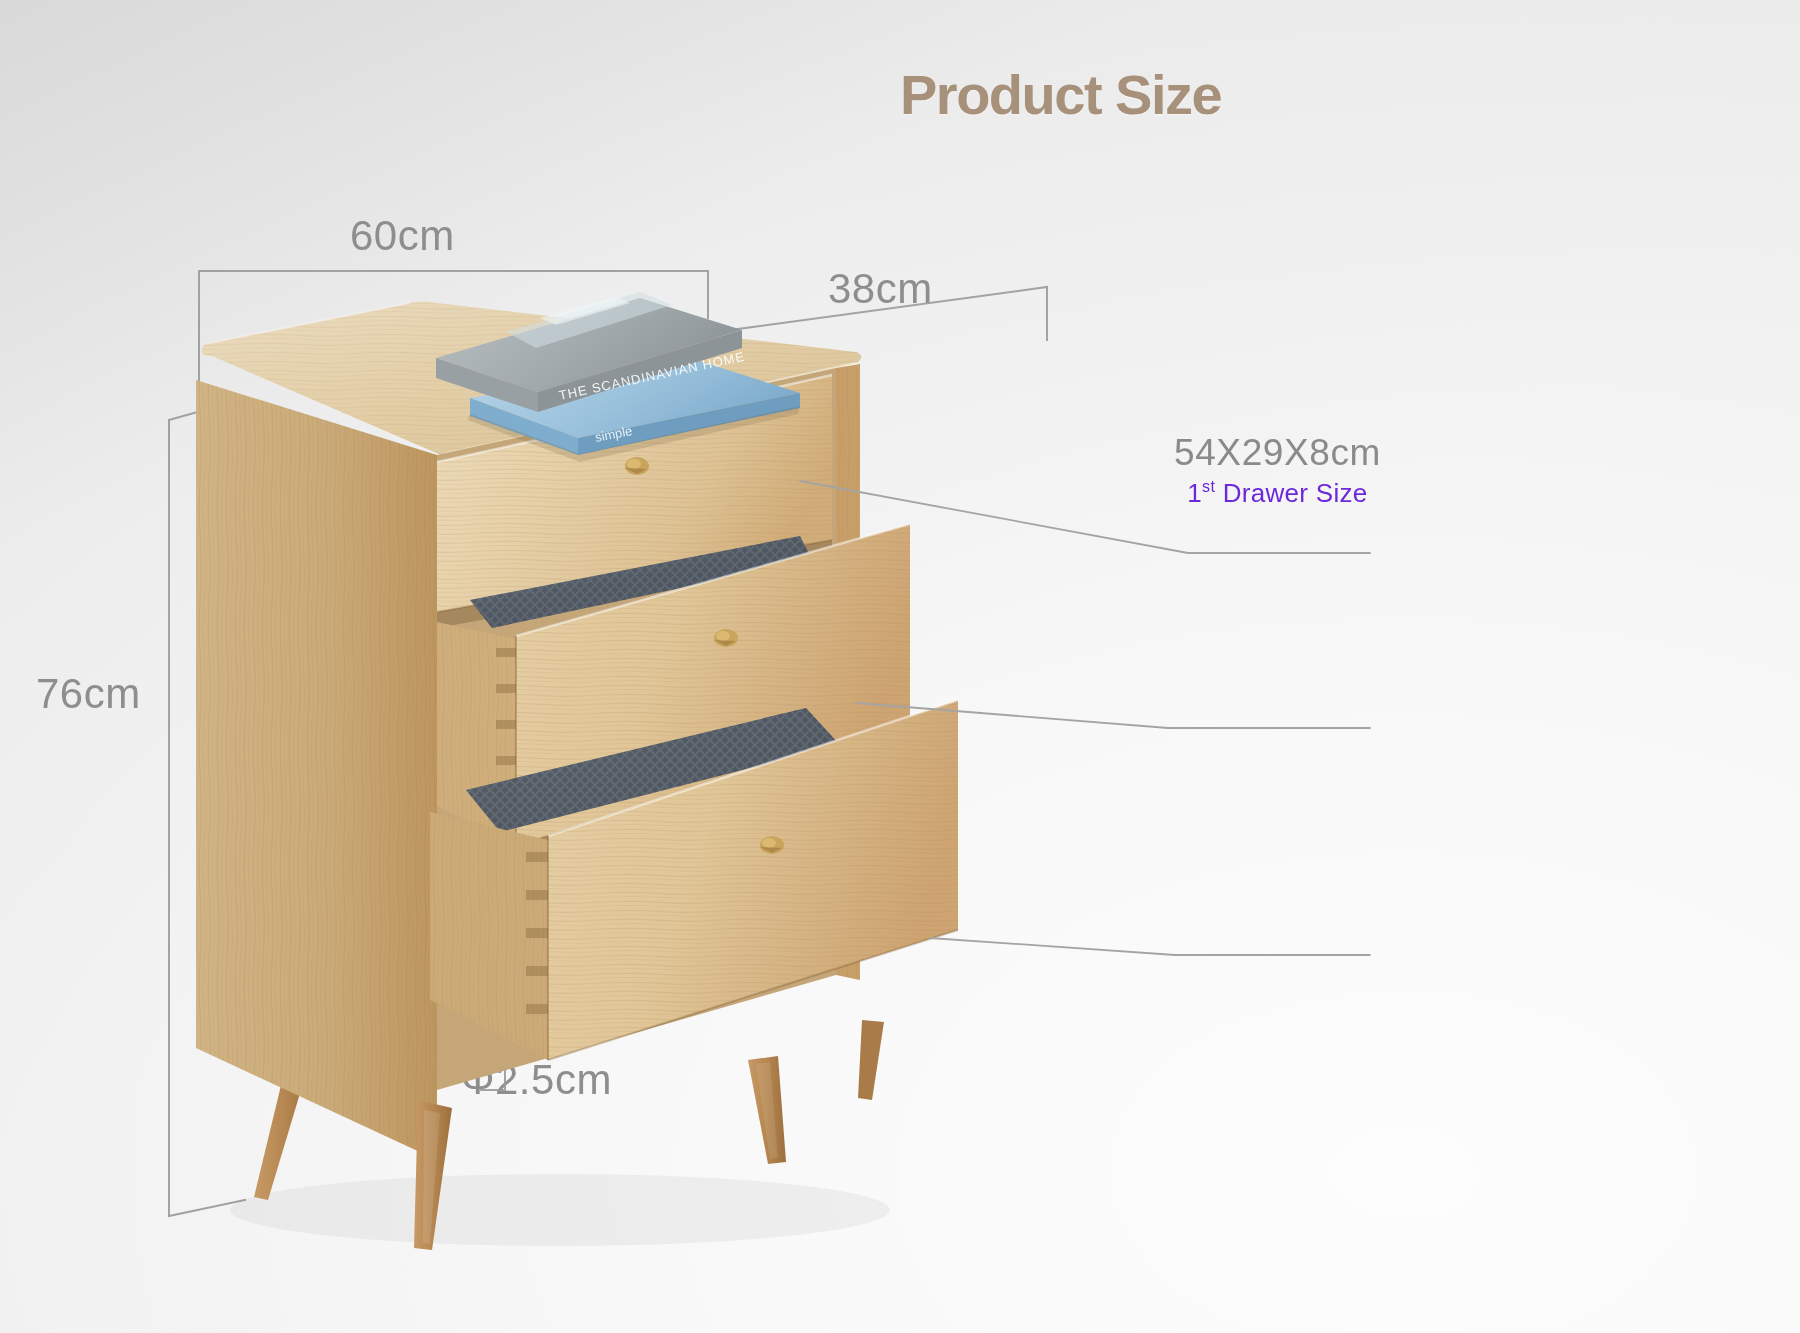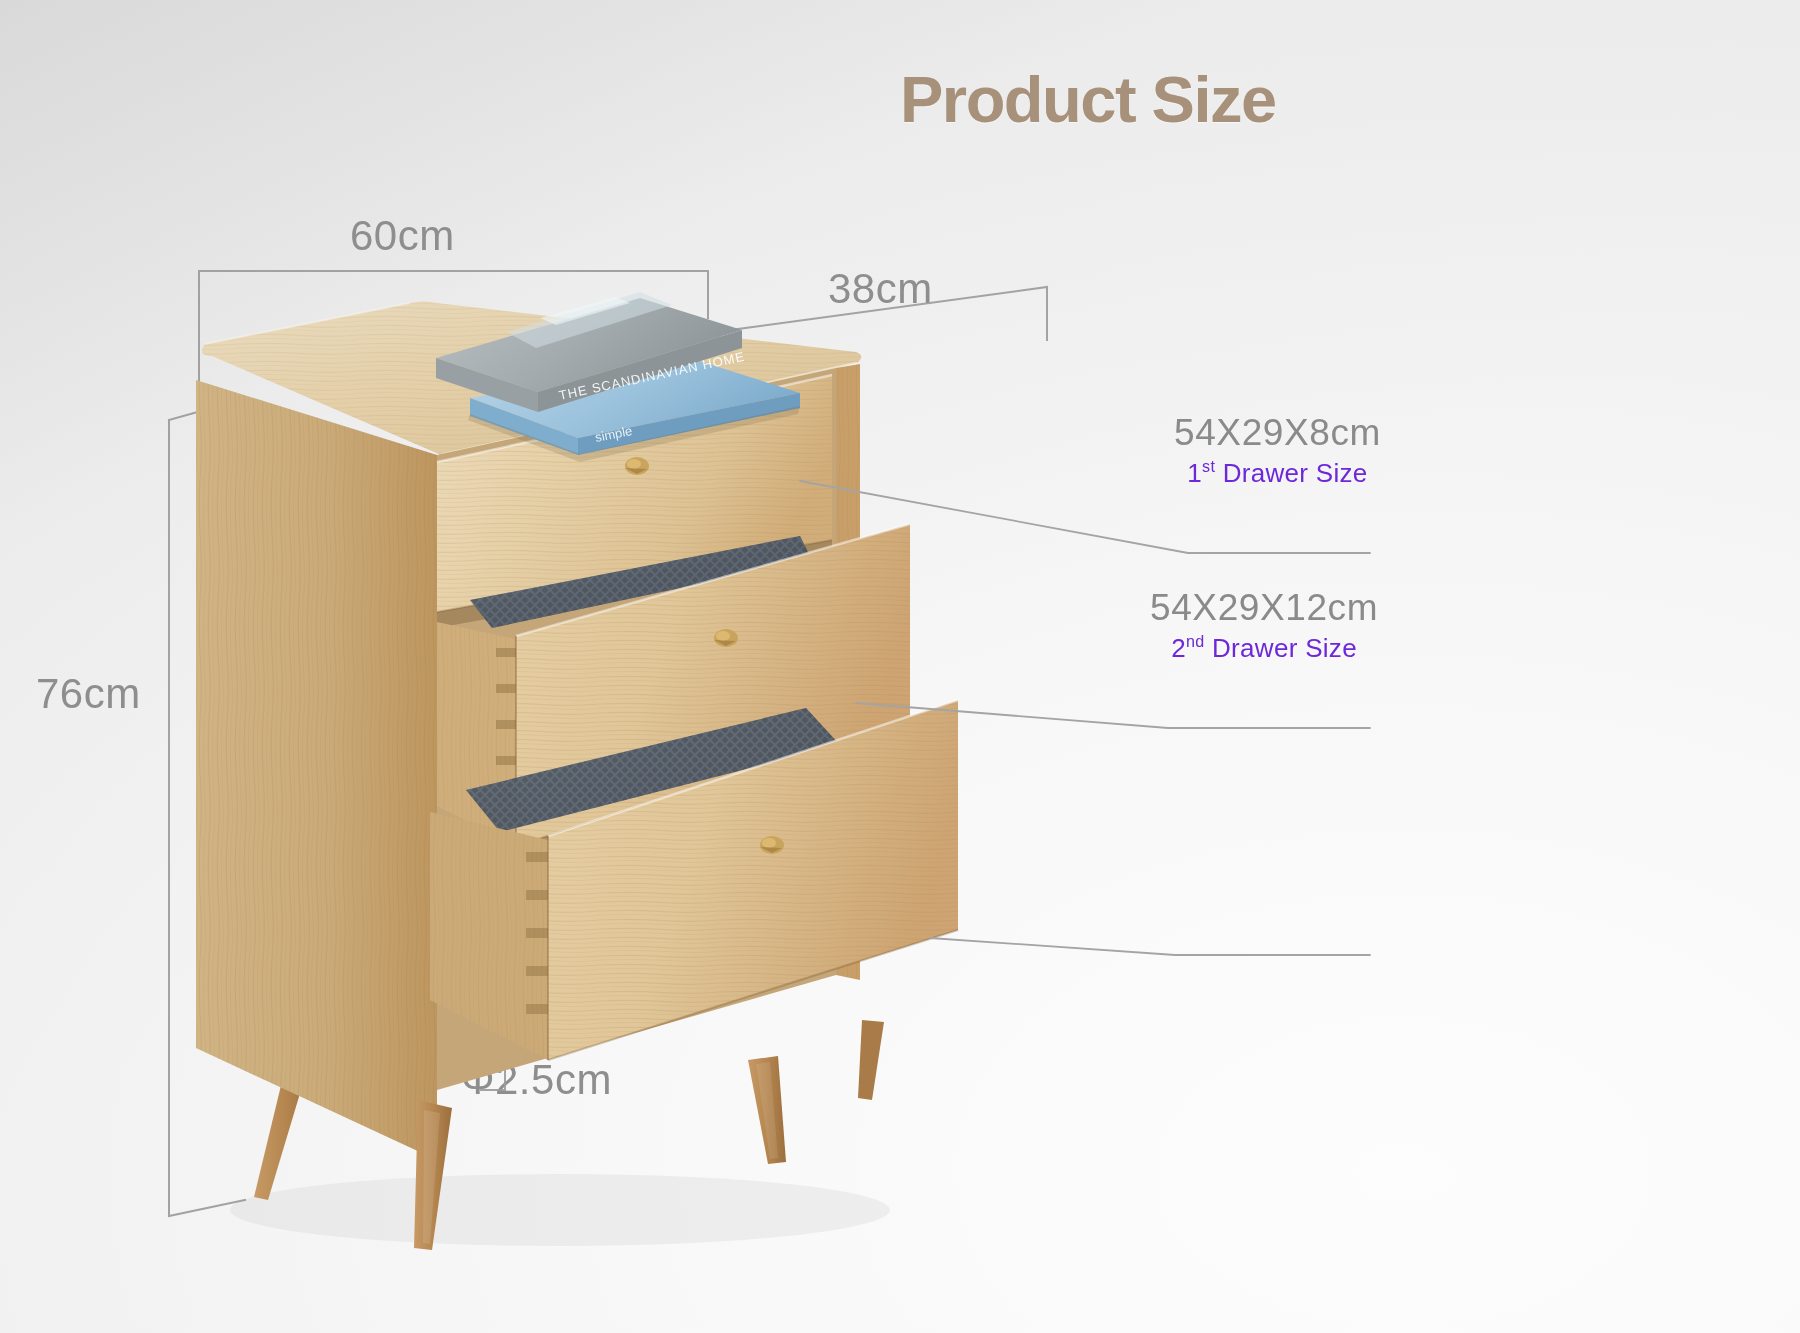--- a/index.html
+++ b/index.html
@@ -28,21 +28,21 @@
     inset: 0;
     background: linear-gradient(155deg, rgba(205,205,205,.55) 0%, rgba(228,228,228,.16) 26%, rgba(255,255,255,0) 52%);
     pointer-events: none;
   }
 
   
   .title {
     position: absolute;
     left: 900px;
     top: 62px;
-    font-size: 65px;
+    font-size: 56px;
     font-weight: 700;
     letter-spacing: -1.5px;
     color: #a8917a;
     white-space: nowrap;
     text-shadow: 0 1px 0 rgba(255,255,255,.5);
   }
 
   
   .dim-text {
     position: absolute;
@@ -51,21 +51,21 @@
     font-weight: 300;
     letter-spacing: .5px;
     white-space: nowrap;
   }
   .dim-60 { left: 350px; top: 212px; }
   .dim-38 { left: 828px; top: 265px; }
   .dim-76 { left: 36px;  top: 670px; }
   .dim-leg { left: 461px; top: 1056px; }
 
   
-  .callout { position: absolute; white-space: nowrap; }
+  .callout { position: absolute; white-space: nowrap; margin-top: 20px; }
   .callout .size {
     color: #8a8a8a;
     font-size: 37px;
     font-weight: 300;
     letter-spacing: .6px;
     line-height: 1.04;
   }
   .callout .sub {
     color: #6d28d9;
     font-size: 26px;
@@ -333,19 +333,15 @@
   <div class="dim-text dim-60">60cm</div>
   <div class="dim-text dim-38">38cm</div>
   <div class="dim-text dim-76">76cm</div>
   <div class="dim-text dim-leg">Φ2.5cm</div>
 
   <div class="callout c1">
     <div class="size">54X29X8cm</div>
     <div class="sub"><span>1</span><sup>st</sup><span> Drawer Size</span></div>
   </div>
 
-  <div class="callout c2">
-    <div class="size">54X29X12cm</div>
-    <div class="sub"><span>2</span><sup>nd</sup><span> Drawer Size</span></div>
-  </div>
 
 
 </div>
 
 </body></html>

